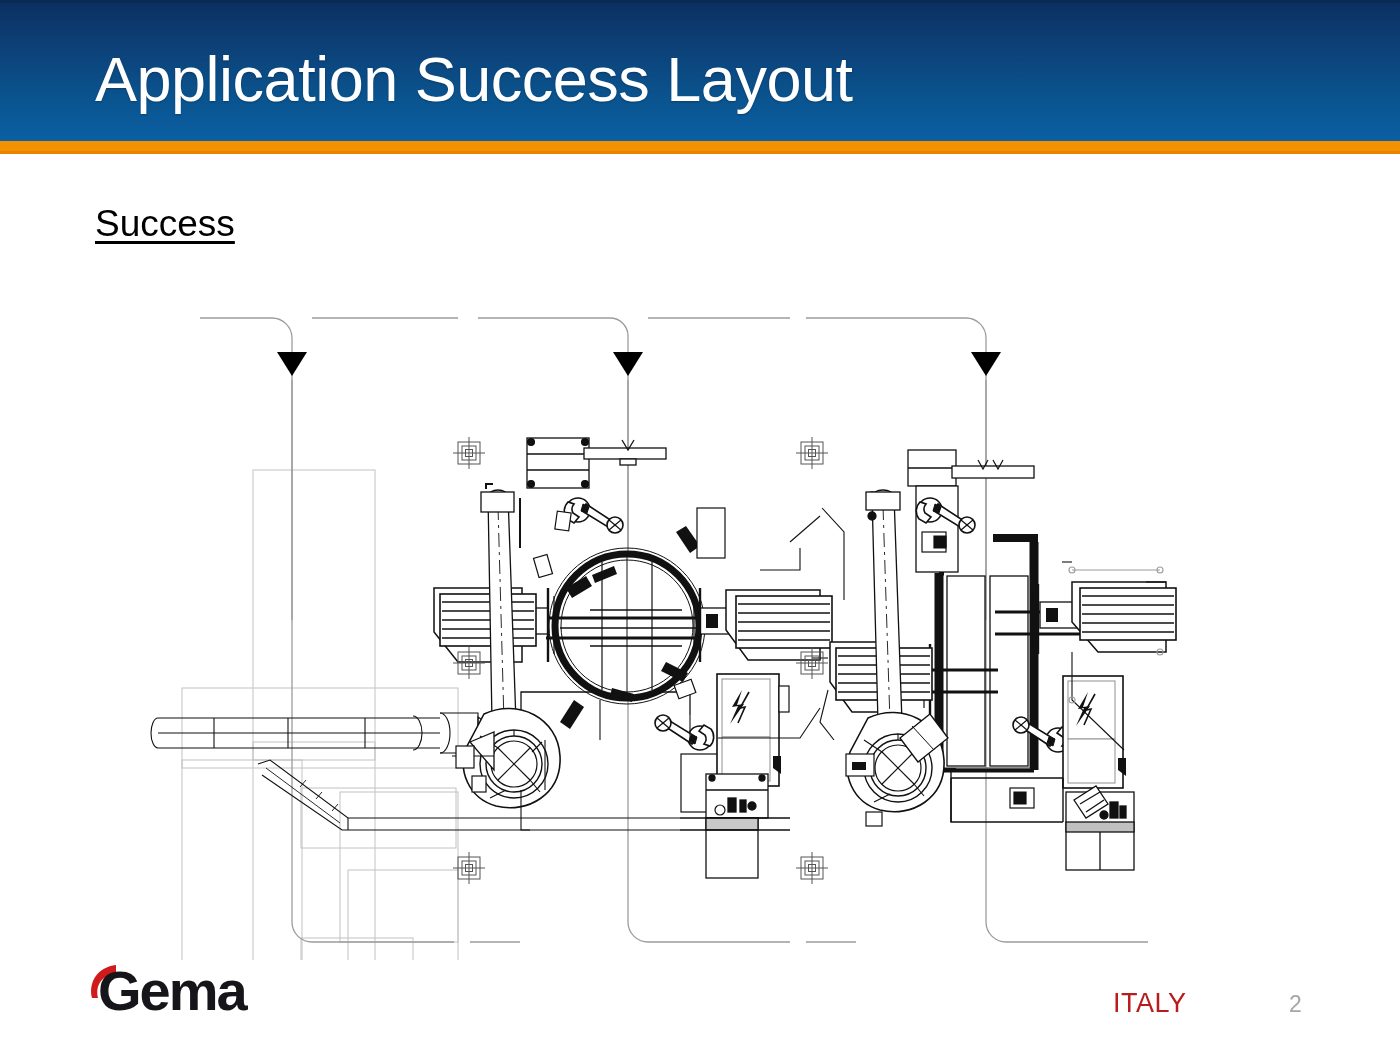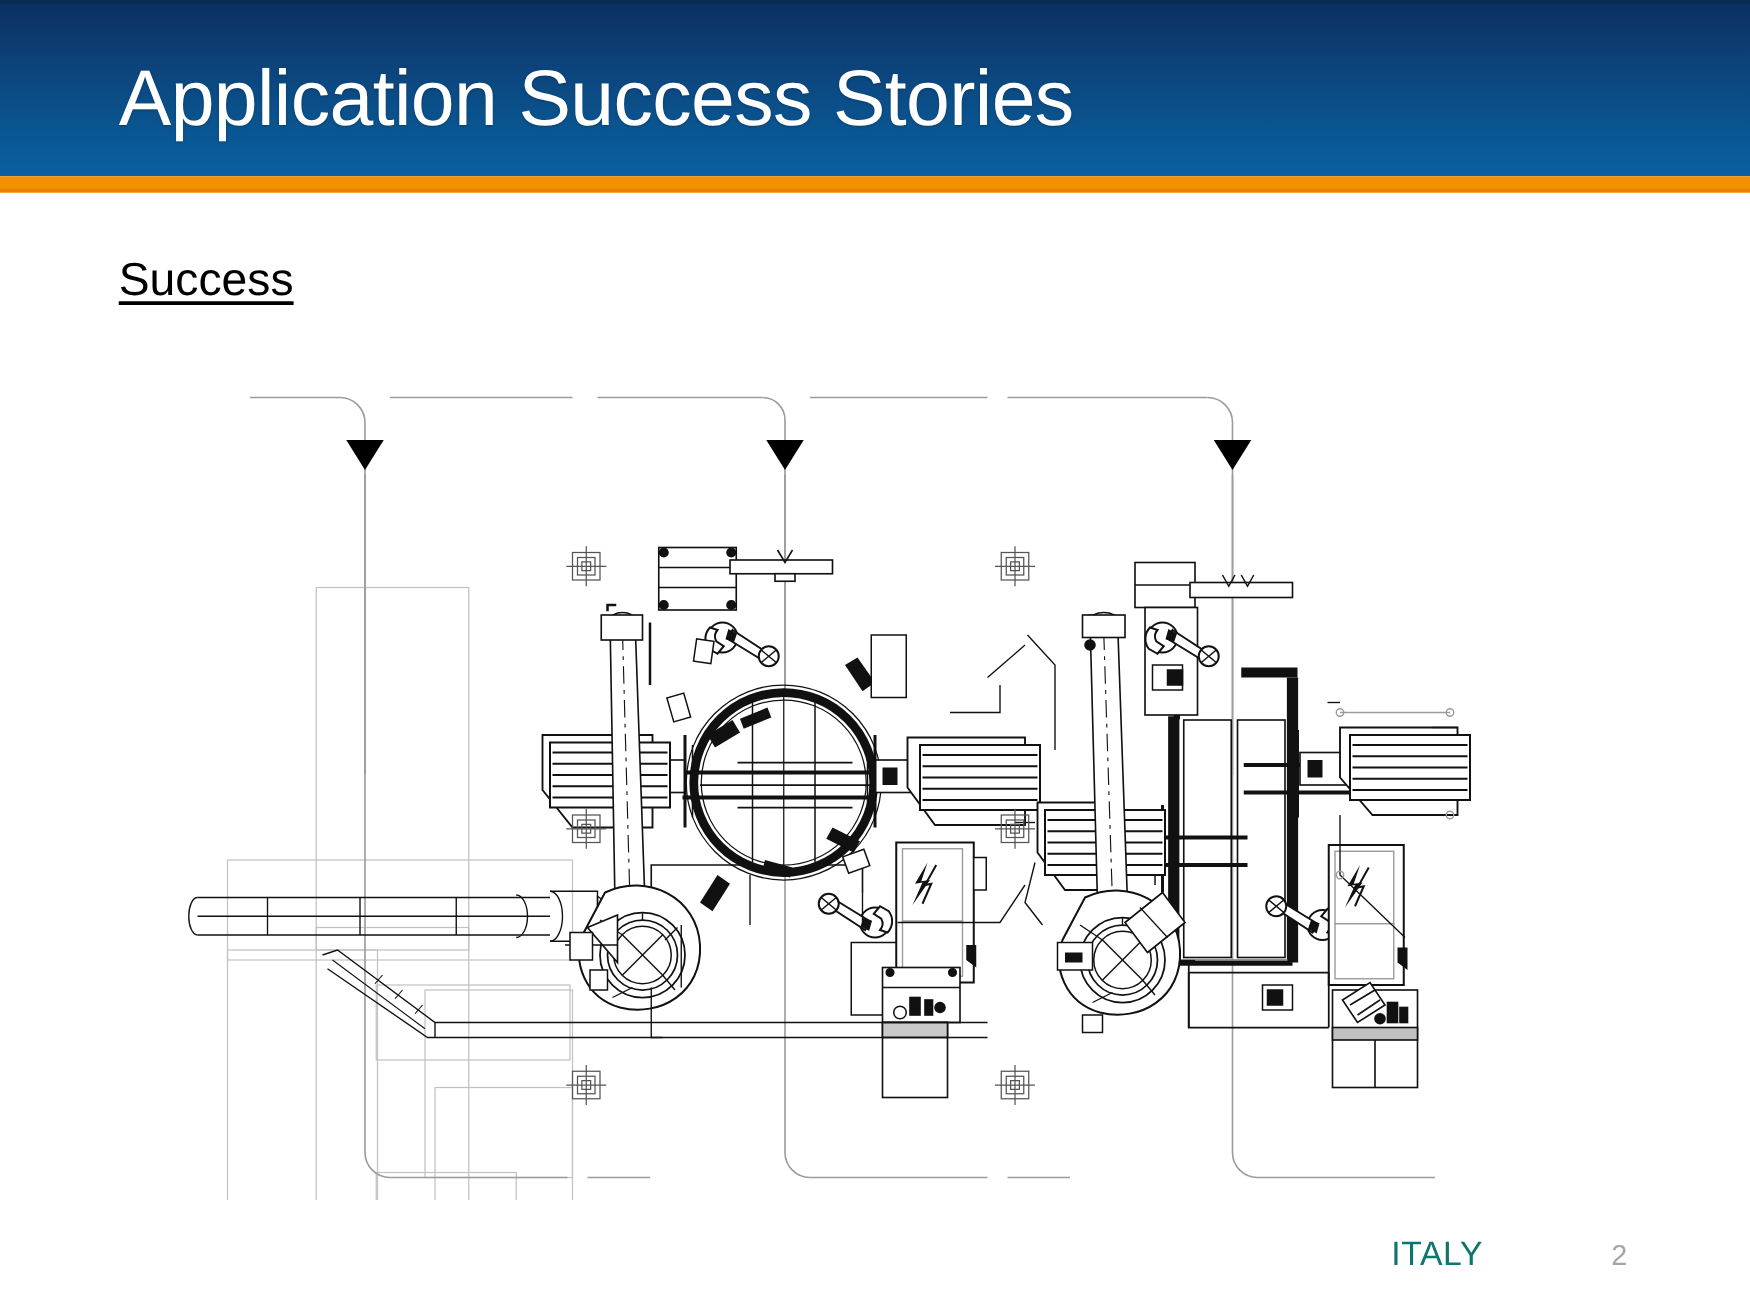--- a/index.html
+++ b/index.html
@@ -119,39 +119,39 @@
     left: 0px;
     top: 0px;
     width: 42px;
     height: 42px;
   }
   .footer-country {
     position: absolute;
     left: 1113px;
     top: 38px;
     font-size: 27px;
-    color: #0f766e;
+    color: #b91c1c;
     font-family: "Liberation Sans", sans-serif;
     letter-spacing: 0.5px;
   }
   .footer-pagenum {
     position: absolute;
     left: 1289px;
     top: 41px;
     font-size: 23px;
     color: #a6a6a6;
     font-family: "Liberation Sans", sans-serif;
   }
 </style>
 </head>
 <body>
 
 <div class="slide-header">
   <div class="header-topline"></div>
-  <div class="slide-title">Application Success Stories</div>
+  <div class="slide-title">Application Success Layout</div>
 </div>
 <div class="accent-bar"></div>
 <div class="accent-bar-shade"></div>
 
 <div class="section-label">Success</div>
 
 <div class="drawing-area">
 <svg viewBox="0 0 1400 690" xmlns="http://www.w3.org/2000/svg">
   <defs>
     <g id="crosshair-marker">
@@ -533,15 +533,21 @@
     <use href="#crosshair-marker" x="812" y="183"></use>
     <use href="#crosshair-marker" x="469" y="393"></use>
     <use href="#crosshair-marker" x="812" y="393"></use>
     <use href="#crosshair-marker" x="469" y="598"></use>
     <use href="#crosshair-marker" x="812" y="598"></use>
   </g>
 </svg>
 </div>
 
 <div class="footer">
+  <div class="logo">
+    <svg class="logo-swoosh" viewBox="0 0 42 42">
+      <path d="M 6 36 C 2 20 12 5 30 3 L 30 12 C 16 13 9 23 12 36 Z" fill="#cf1b1b"></path>
+    </svg>
+    <div class="logo-text">Gema</div>
+  </div>
   <div class="footer-country">ITALY</div>
   <div class="footer-pagenum">2</div>
 </div>
 
 </body></html>

